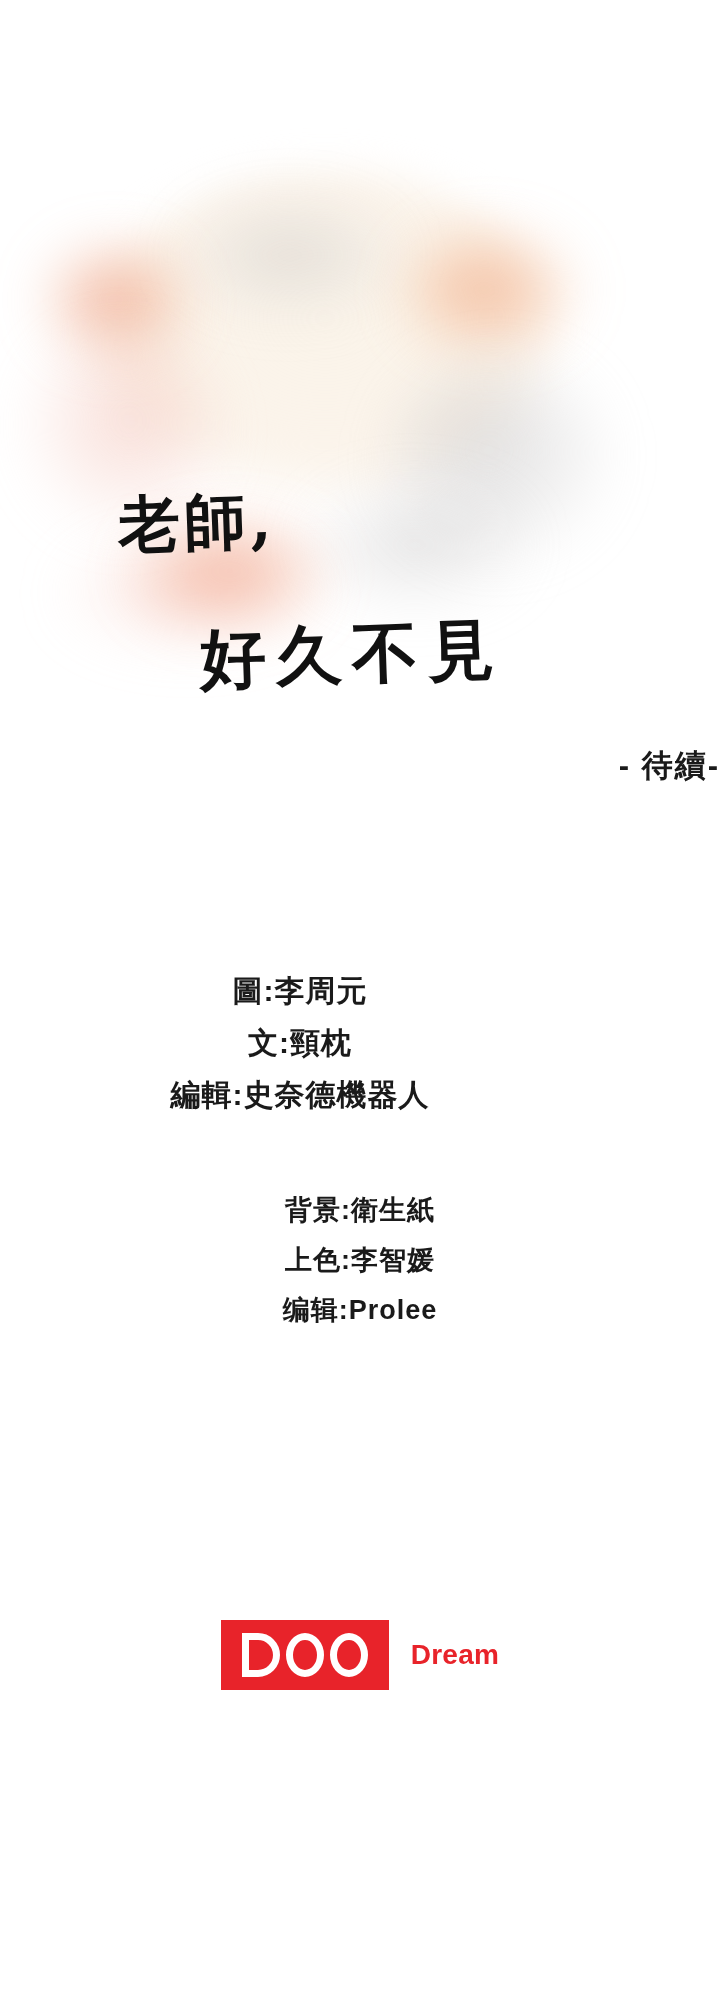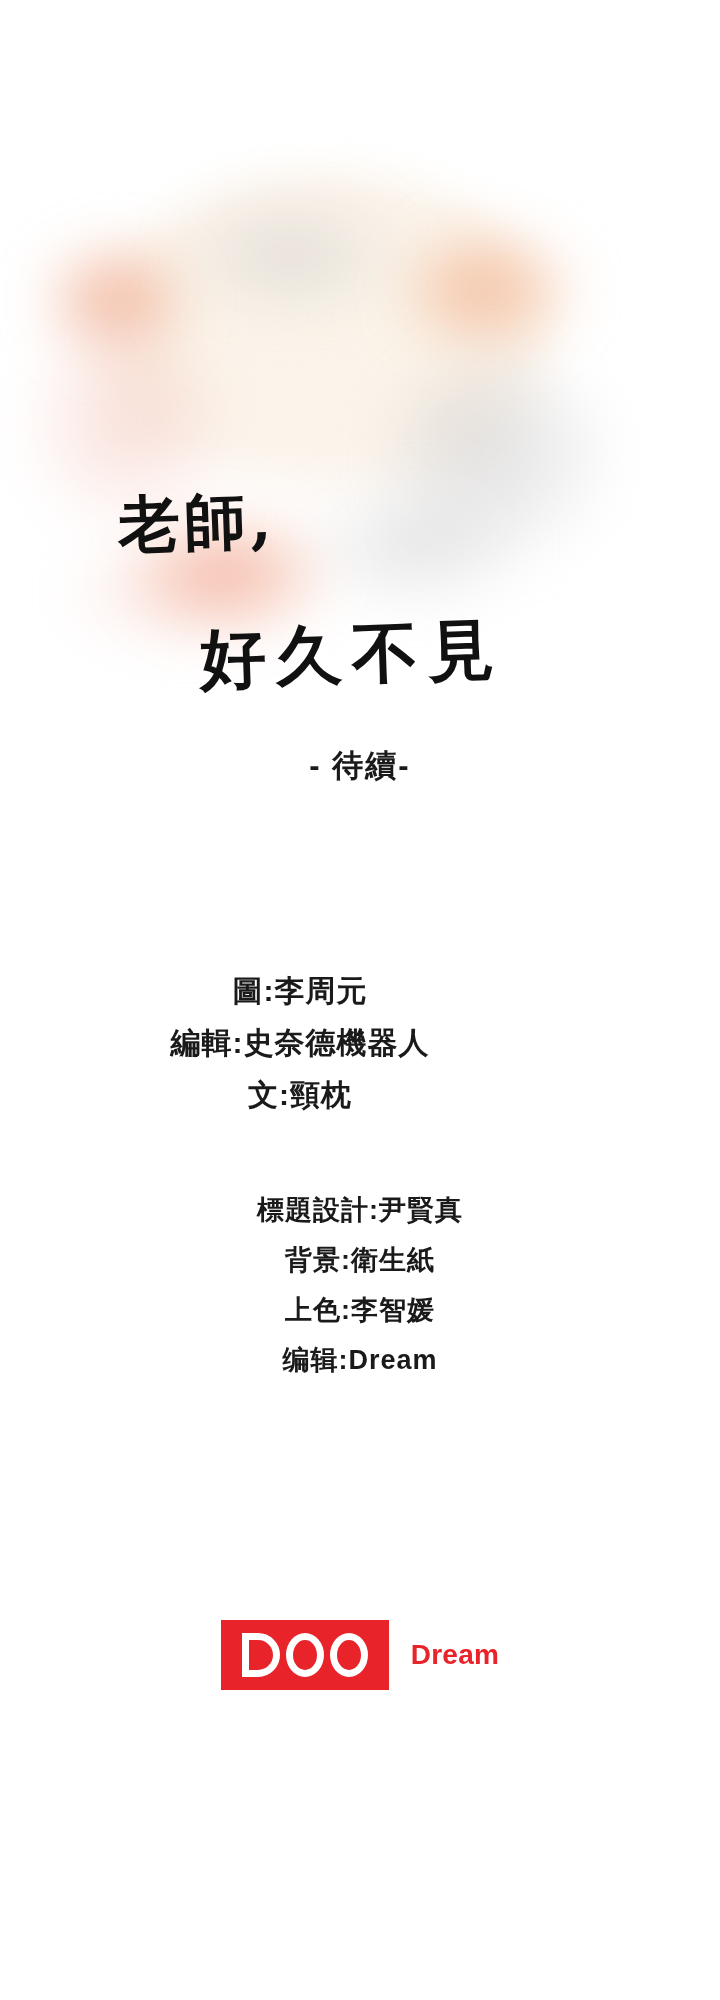--- a/index.html
+++ b/index.html
@@ -108,21 +108,21 @@
     transform: rotate(-2deg);
     font-family: "DejaVu Serif", serif;
   }
 
   
   .to-be-continued {
     position: absolute;
     left: 0;
     top: 745px;
     width: 720px;
-    text-align: center;
+    text-align: right;
     font-size: 31px;
     font-weight: 700;
     letter-spacing: 2px;
     color: #1a1a1a;
   }
 
   
   .credits-primary {
     position: absolute;
     left: 0;
@@ -211,29 +211,28 @@
   <div class="title-text">
     <div class="title-line-1">老師,</div>
     <div class="title-line-2">好久不見</div>
   </div>
 </div>
 
 <div class="to-be-continued">- 待續-</div>
 
 <div class="credits-primary">
   <div class="credit-line">圖:李周元</div>
+  <div class="credit-line">文:頸枕</div>
   <div class="credit-line">編輯:史奈德機器人</div>
-  <div class="credit-line">文:頸枕</div>
 </div>
 
 <div class="credits-secondary">
-  <div class="credit-line">標題設計:尹賢真</div>
   <div class="credit-line">背景:衛生紙</div>
   <div class="credit-line">上色:李智媛</div>
-  <div class="credit-line">编辑:Dream</div>
+  <div class="credit-line">编辑:Prolee</div>
 </div>
 
 <div class="footer">
   <div class="logo-mark">
     <div class="logo-letter"></div>
     <div class="logo-letter o-shape"></div>
     <div class="logo-letter o-shape"></div>
   </div>
   <div class="logo-words">
     <div>Dream</div>

